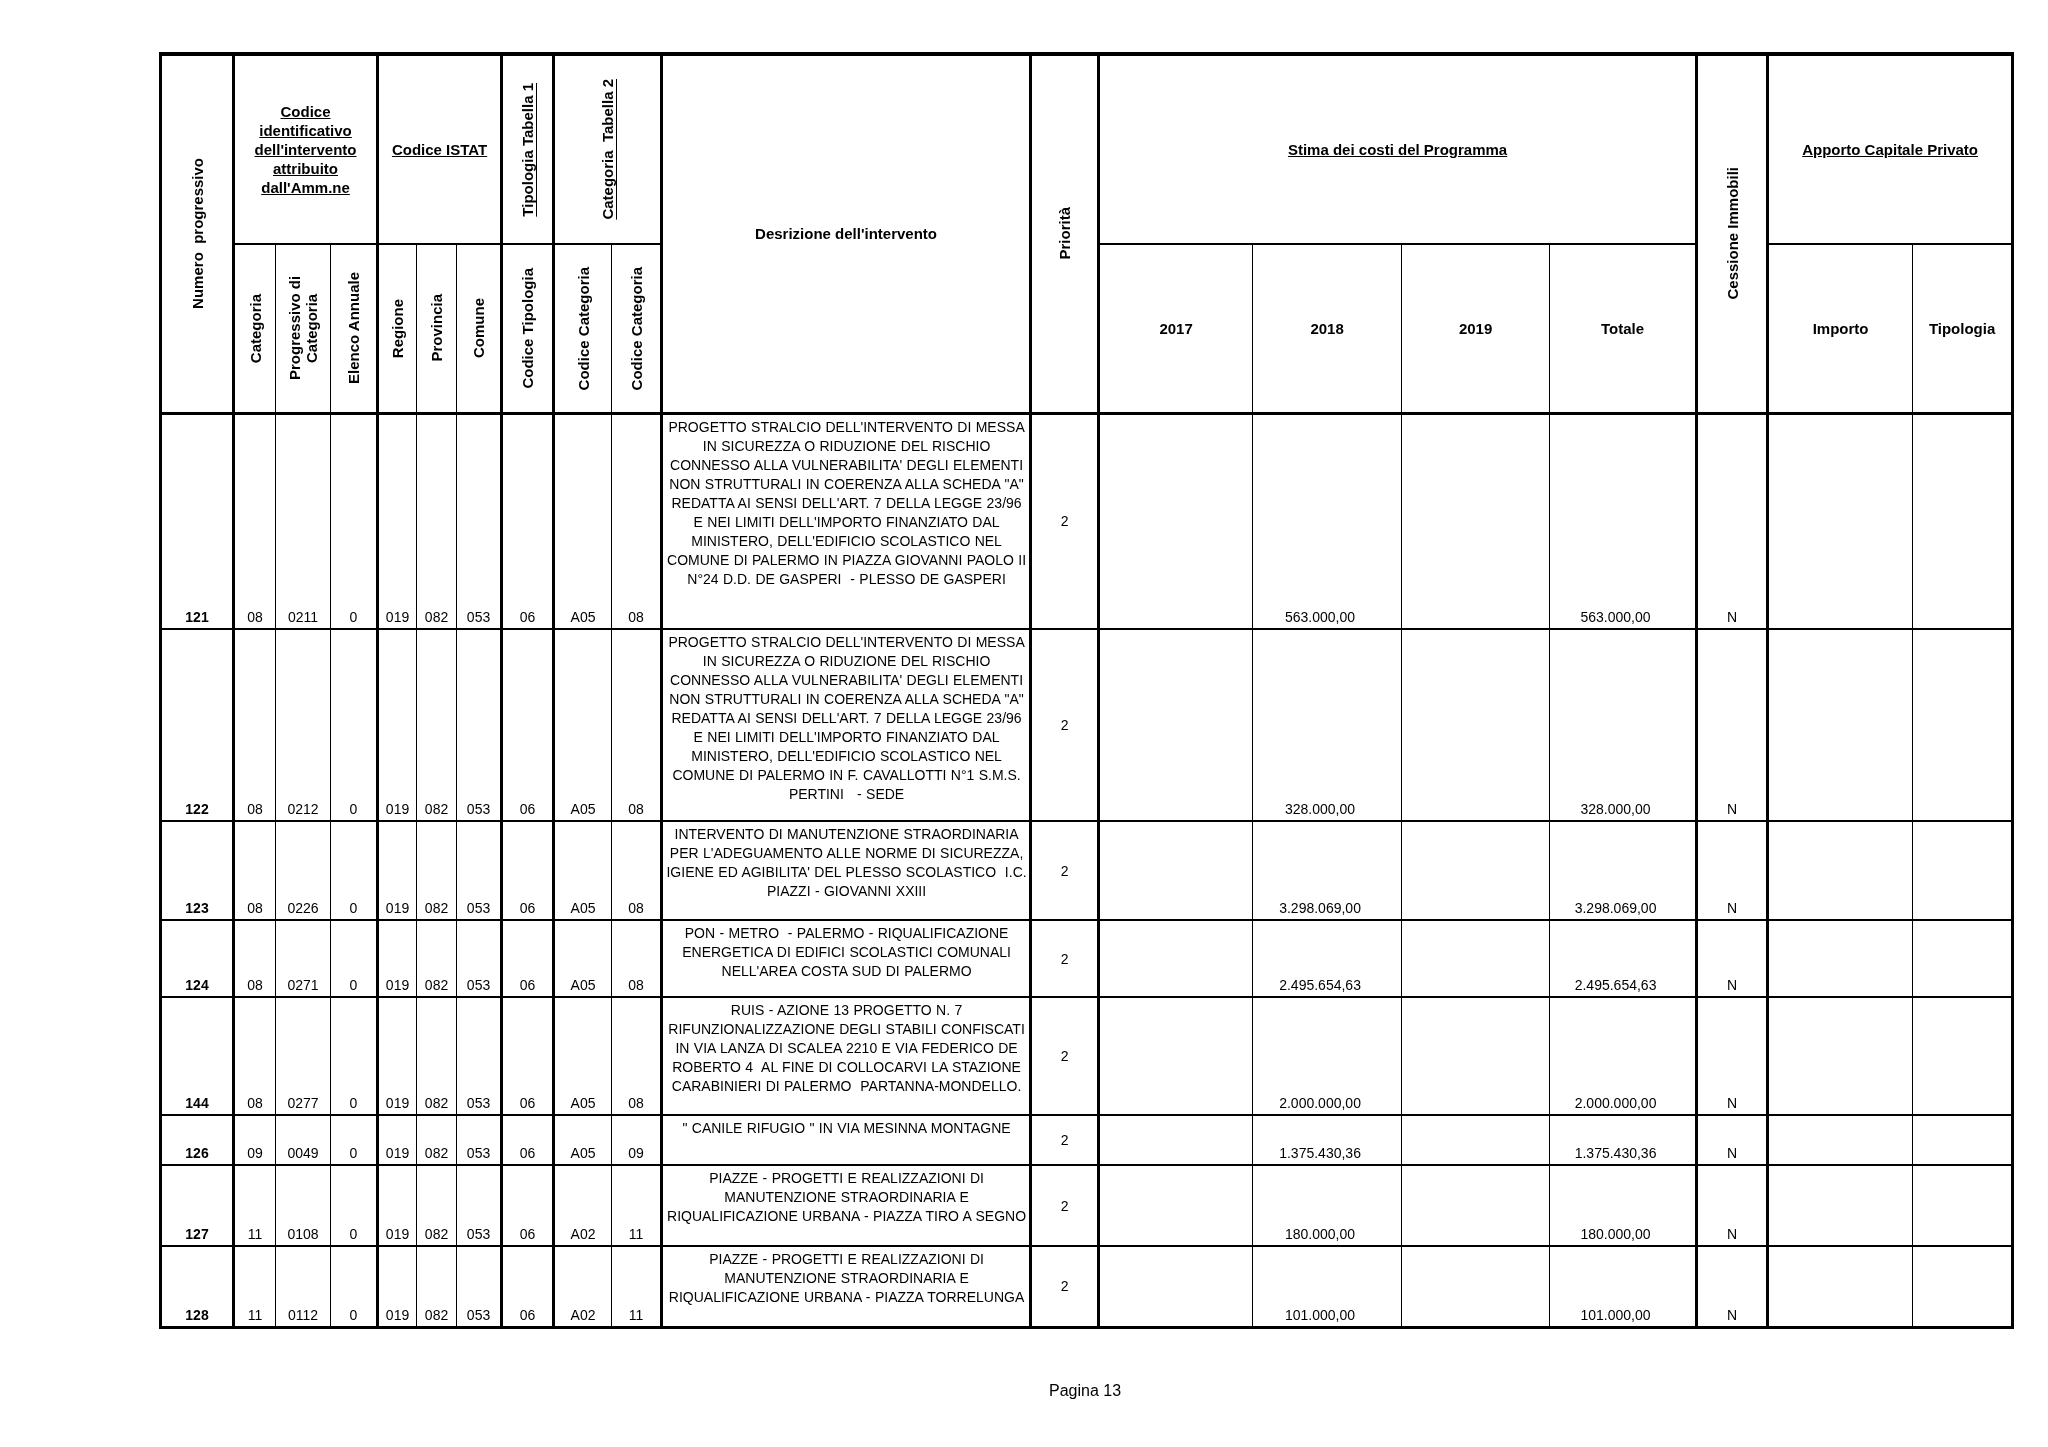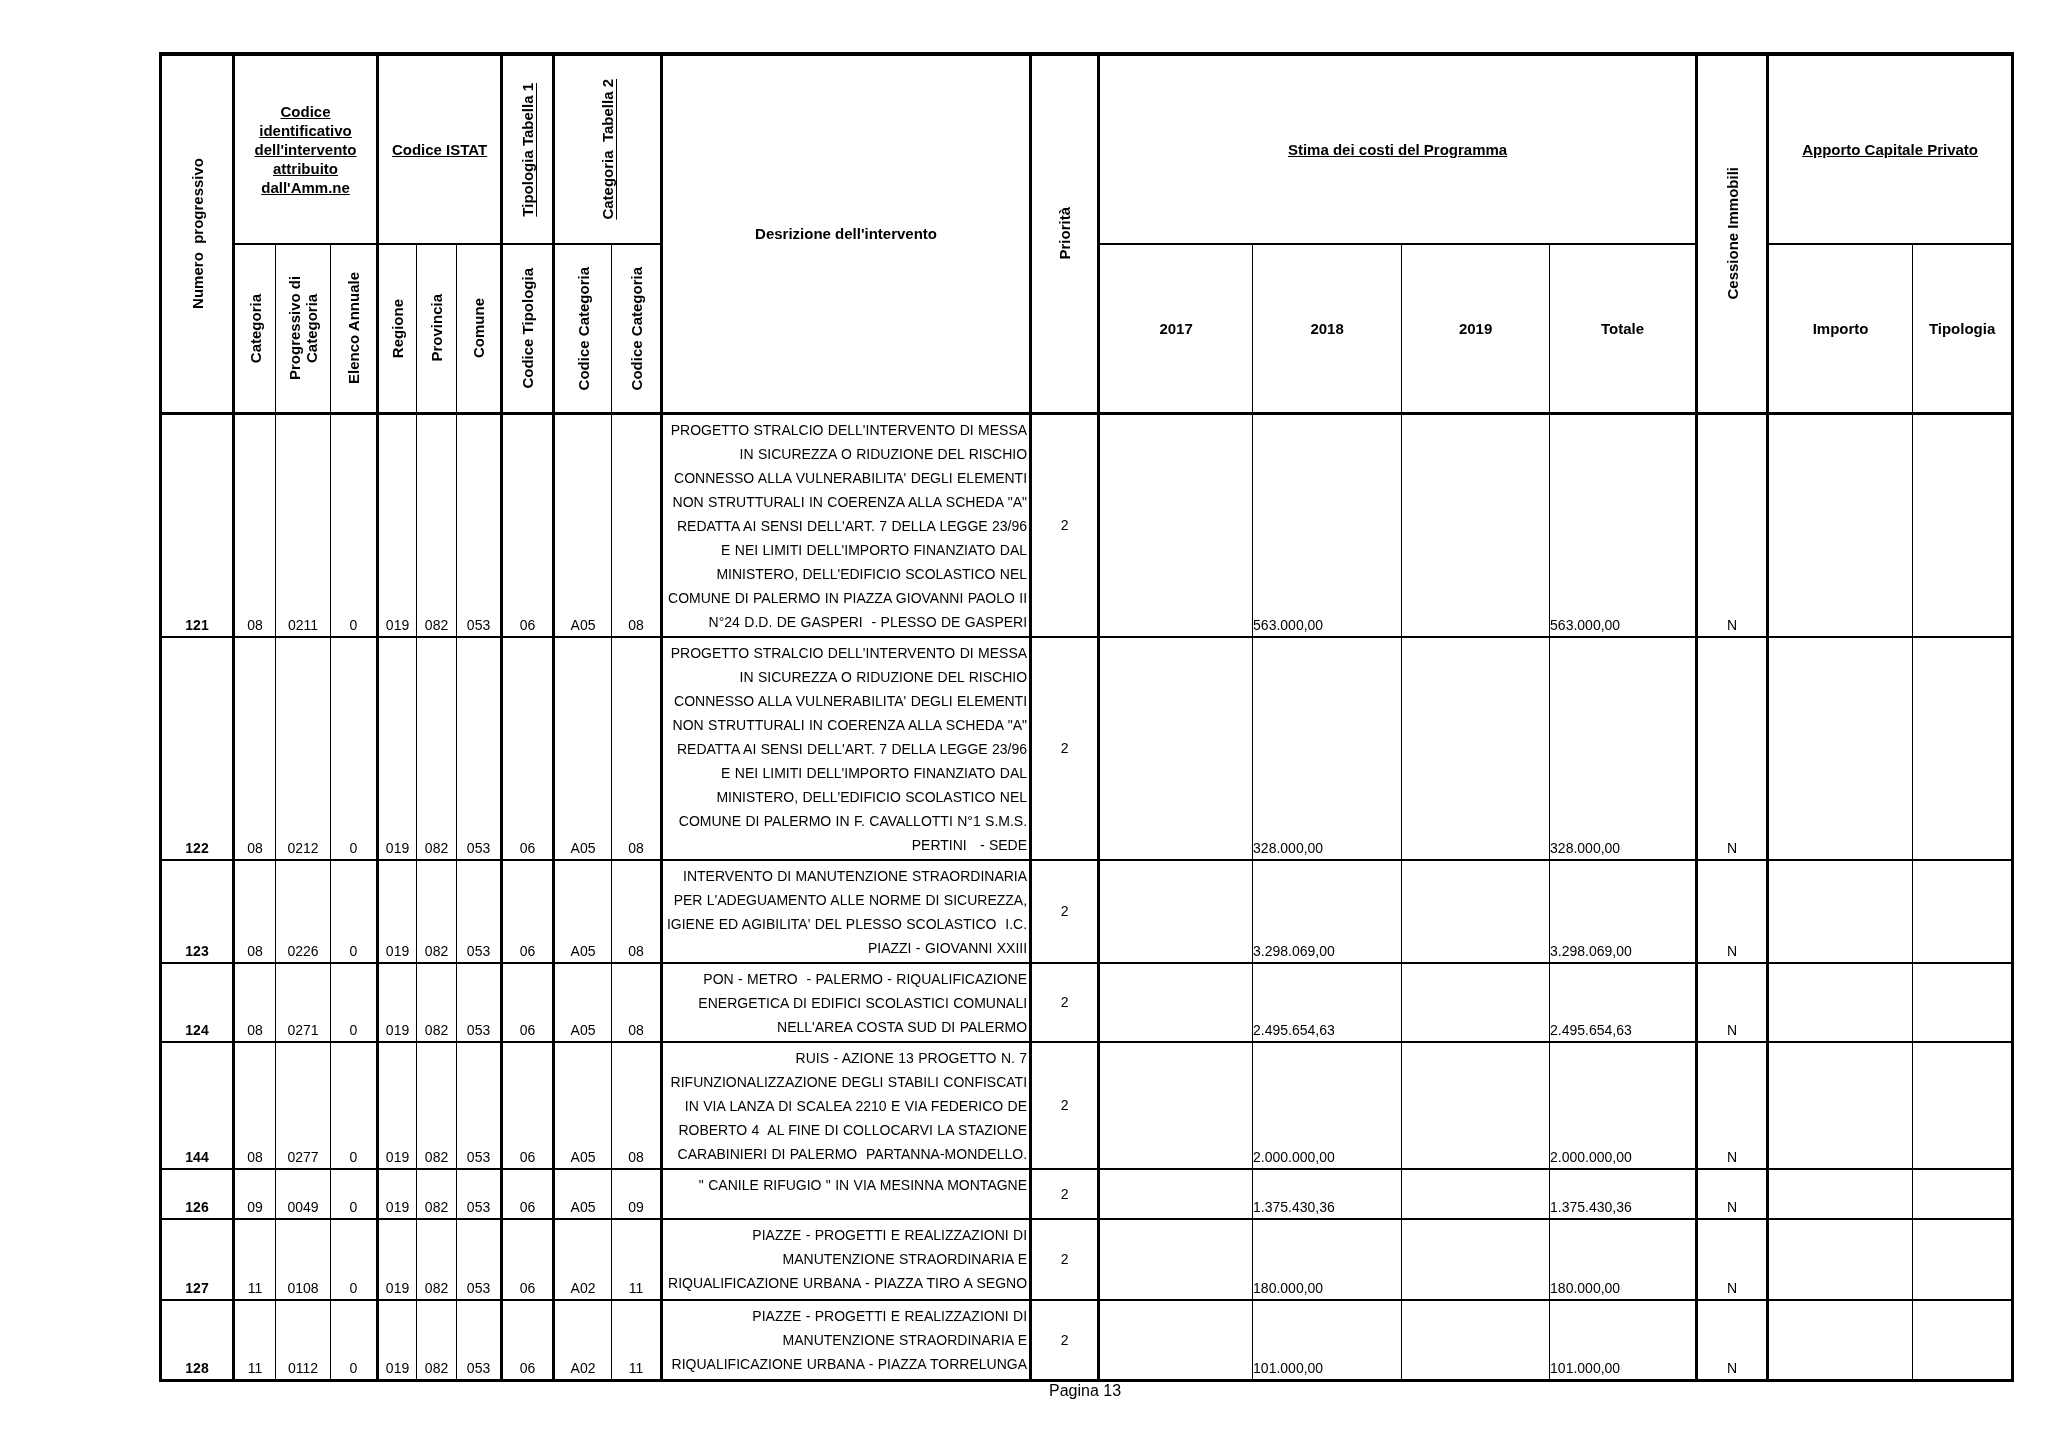--- a/index.html
+++ b/index.html
@@ -45,28 +45,28 @@
     font-weight: bold; font-size: 15px; line-height: 17px;
     text-align: center;
     white-space: pre-wrap;
   }
 
   
   tbody td { font-size: 14px; vertical-align: bottom; text-align: center; border-top-width: 2px; padding-bottom: 3px; }
   tbody tr:first-child td { border-top-width: 3px; }
   td.cell-num { font-weight: bold; }
   td.cell-desc {
-    vertical-align: top; text-align: right;
+    vertical-align: top; text-align: center;
     padding: 3px 2px 2px 3px;
-    line-height: 24px;
+    line-height: 19px;
     white-space: pre-wrap;
     word-spacing: 0.5px;
   }
   td.cell-prio { vertical-align: middle; padding-bottom: 0; }
-  td.money { text-align: left; padding-right: 14px; }
+  td.money { text-align: center; padding-right: 14px; }
 
   #footer {
     position: absolute; left: 159px; top: 1382px; width: 1852px;
     text-align: center; font-size: 16px; color: #000;
   }
 </style>
 </head>
 <body>
 
 <div id="sheet">

